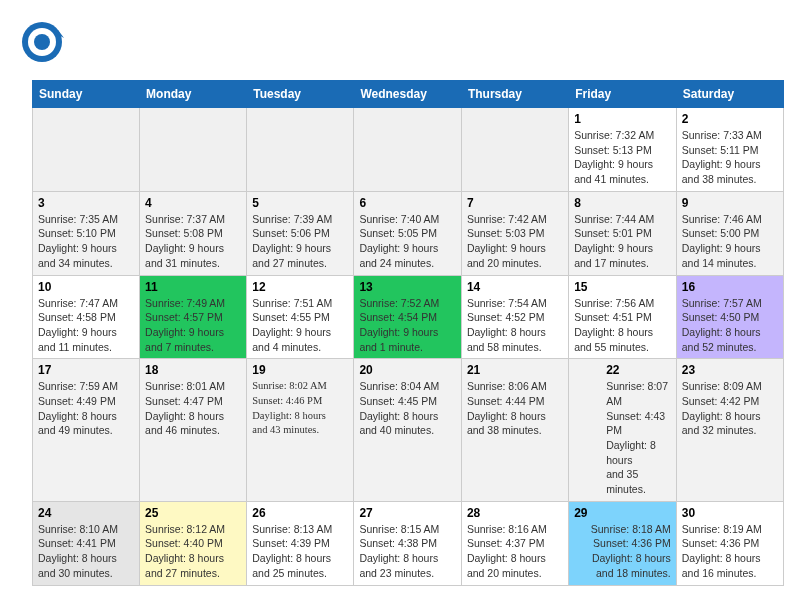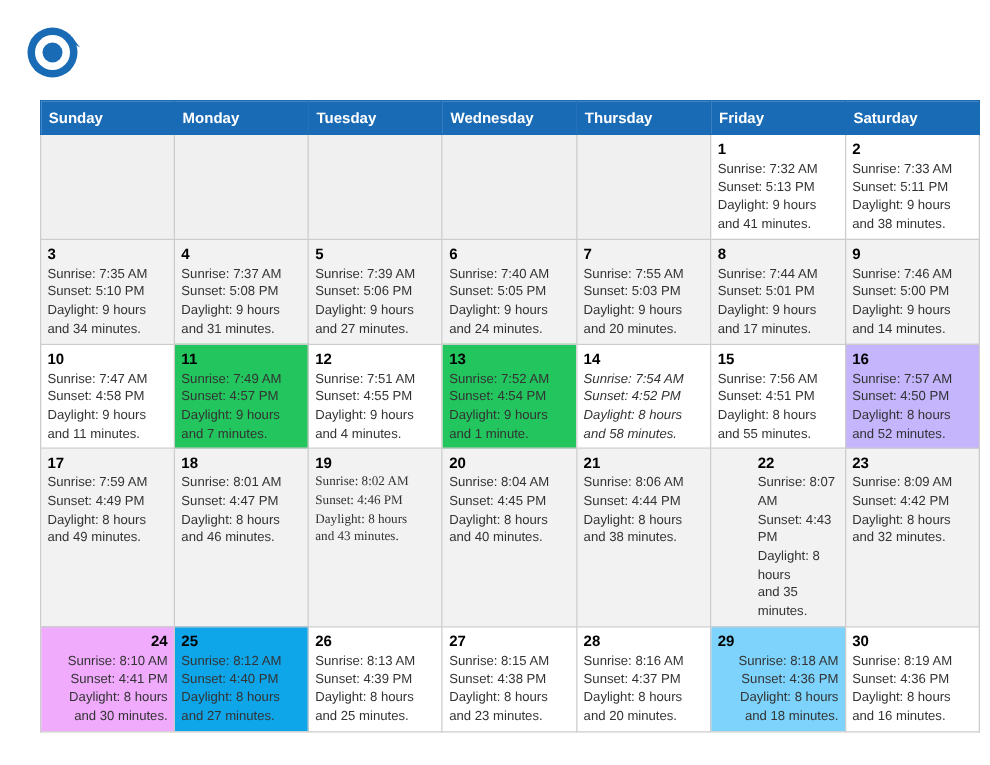--- a/index.html
+++ b/index.html
@@ -164,21 +164,21 @@
         </td>
         <td style="background-color: rgb(242, 242, 242);">
           <span class="day-number">6</span>
           <div class="day-info" style="white-space: pre-line;">Sunrise: 7:40 AM
 Sunset: 5:05 PM
 Daylight: 9 hours
 and 24 minutes.</div>
         </td>
         <td style="background-color: rgb(242, 242, 242);">
           <span class="day-number">7</span>
-          <div class="day-info" style="white-space: pre-line;">Sunrise: 7:55 AM
+          <div class="day-info" style="white-space: pre-line;">Sunrise: 7:42 AM
 Sunset: 5:03 PM
 Daylight: 9 hours
 and 20 minutes.</div>
         </td>
         <td style="background-color: rgb(242, 242, 242);">
           <span class="day-number">8</span>
           <div class="day-info" style="white-space: pre-line;">Sunrise: 7:44 AM
 Sunset: 5:01 PM
 Daylight: 9 hours
 and 17 minutes.</div>
@@ -215,21 +215,21 @@
         </td>
         <td style="background-color: #22c55e;">
           <span class="day-number">13</span>
           <div class="day-info" style="white-space: pre-line;">Sunrise: 7:52 AM
 Sunset: 4:54 PM
 Daylight: 9 hours
 and 1 minute.</div>
         </td>
         <td style="background-color: rgb(255, 255, 255);">
           <span class="day-number">14</span>
-          <div class="day-info" style="white-space: pre-line; font-style: italic;">Sunrise: 7:54 AM
+          <div class="day-info" style="white-space: pre-line;">Sunrise: 7:54 AM
 Sunset: 4:52 PM
 Daylight: 8 hours
 and 58 minutes.</div>
         </td>
         <td style="background-color: rgb(255, 255, 255);">
           <span class="day-number">15</span>
           <div class="day-info" style="white-space: pre-line;">Sunrise: 7:56 AM
 Sunset: 4:51 PM
 Daylight: 8 hours
 and 55 minutes.</div>
@@ -287,28 +287,28 @@
         </td>
         <td style="background-color: rgb(242, 242, 242);">
           <span class="day-number">23</span>
           <div class="day-info" style="white-space: pre-line;">Sunrise: 8:09 AM
 Sunset: 4:42 PM
 Daylight: 8 hours
 and 32 minutes.</div>
         </td>
       </tr>
       <tr>
-        <td style="background-color: #f0abfc; text-align: right;">
+        <td style="background-color: #e5e5e5;">
           <span class="day-number">24</span>
           <div class="day-info" style="white-space: pre-line;">Sunrise: 8:10 AM
 Sunset: 4:41 PM
 Daylight: 8 hours
 and 30 minutes.</div>
         </td>
-        <td style="background-color: #0ea5e9;">
+        <td style="background-color: #fef9c3;">
           <span class="day-number">25</span>
           <div class="day-info" style="white-space: pre-line;">Sunrise: 8:12 AM
 Sunset: 4:40 PM
 Daylight: 8 hours
 and 27 minutes.</div>
         </td>
         <td style="background-color: rgb(255, 255, 255);">
           <span class="day-number">26</span>
           <div class="day-info" style="white-space: pre-line;">Sunrise: 8:13 AM
 Sunset: 4:39 PM

